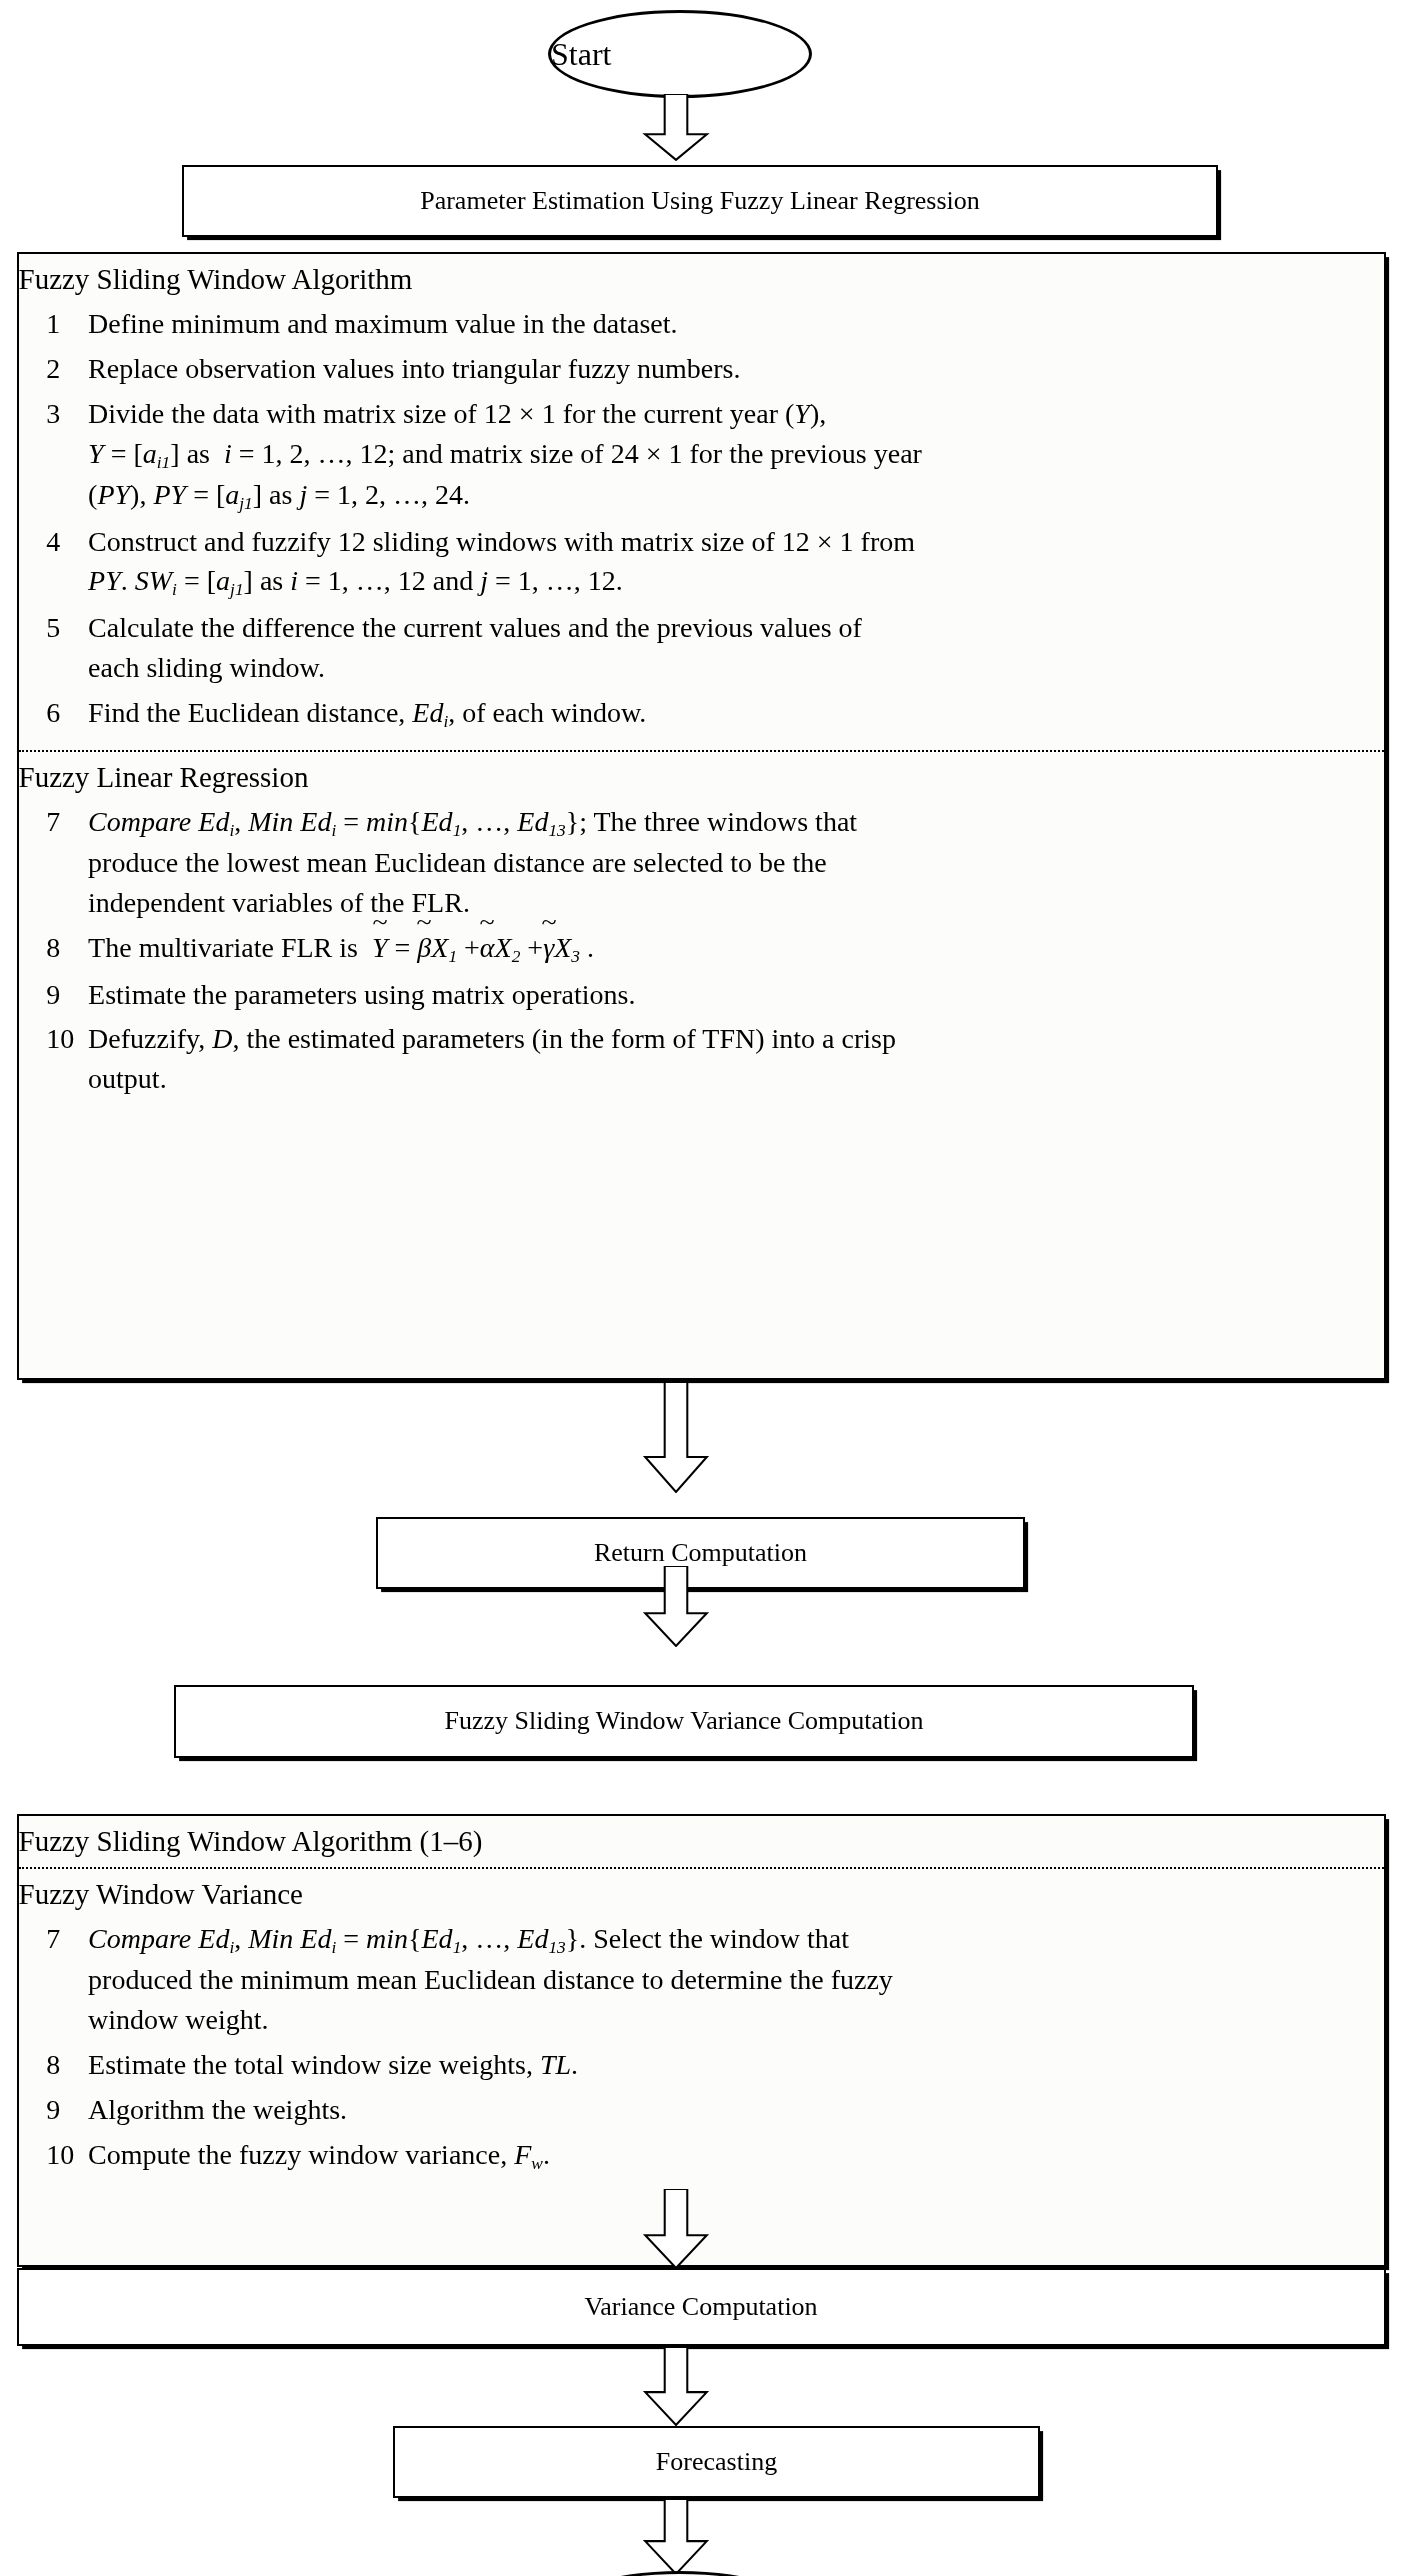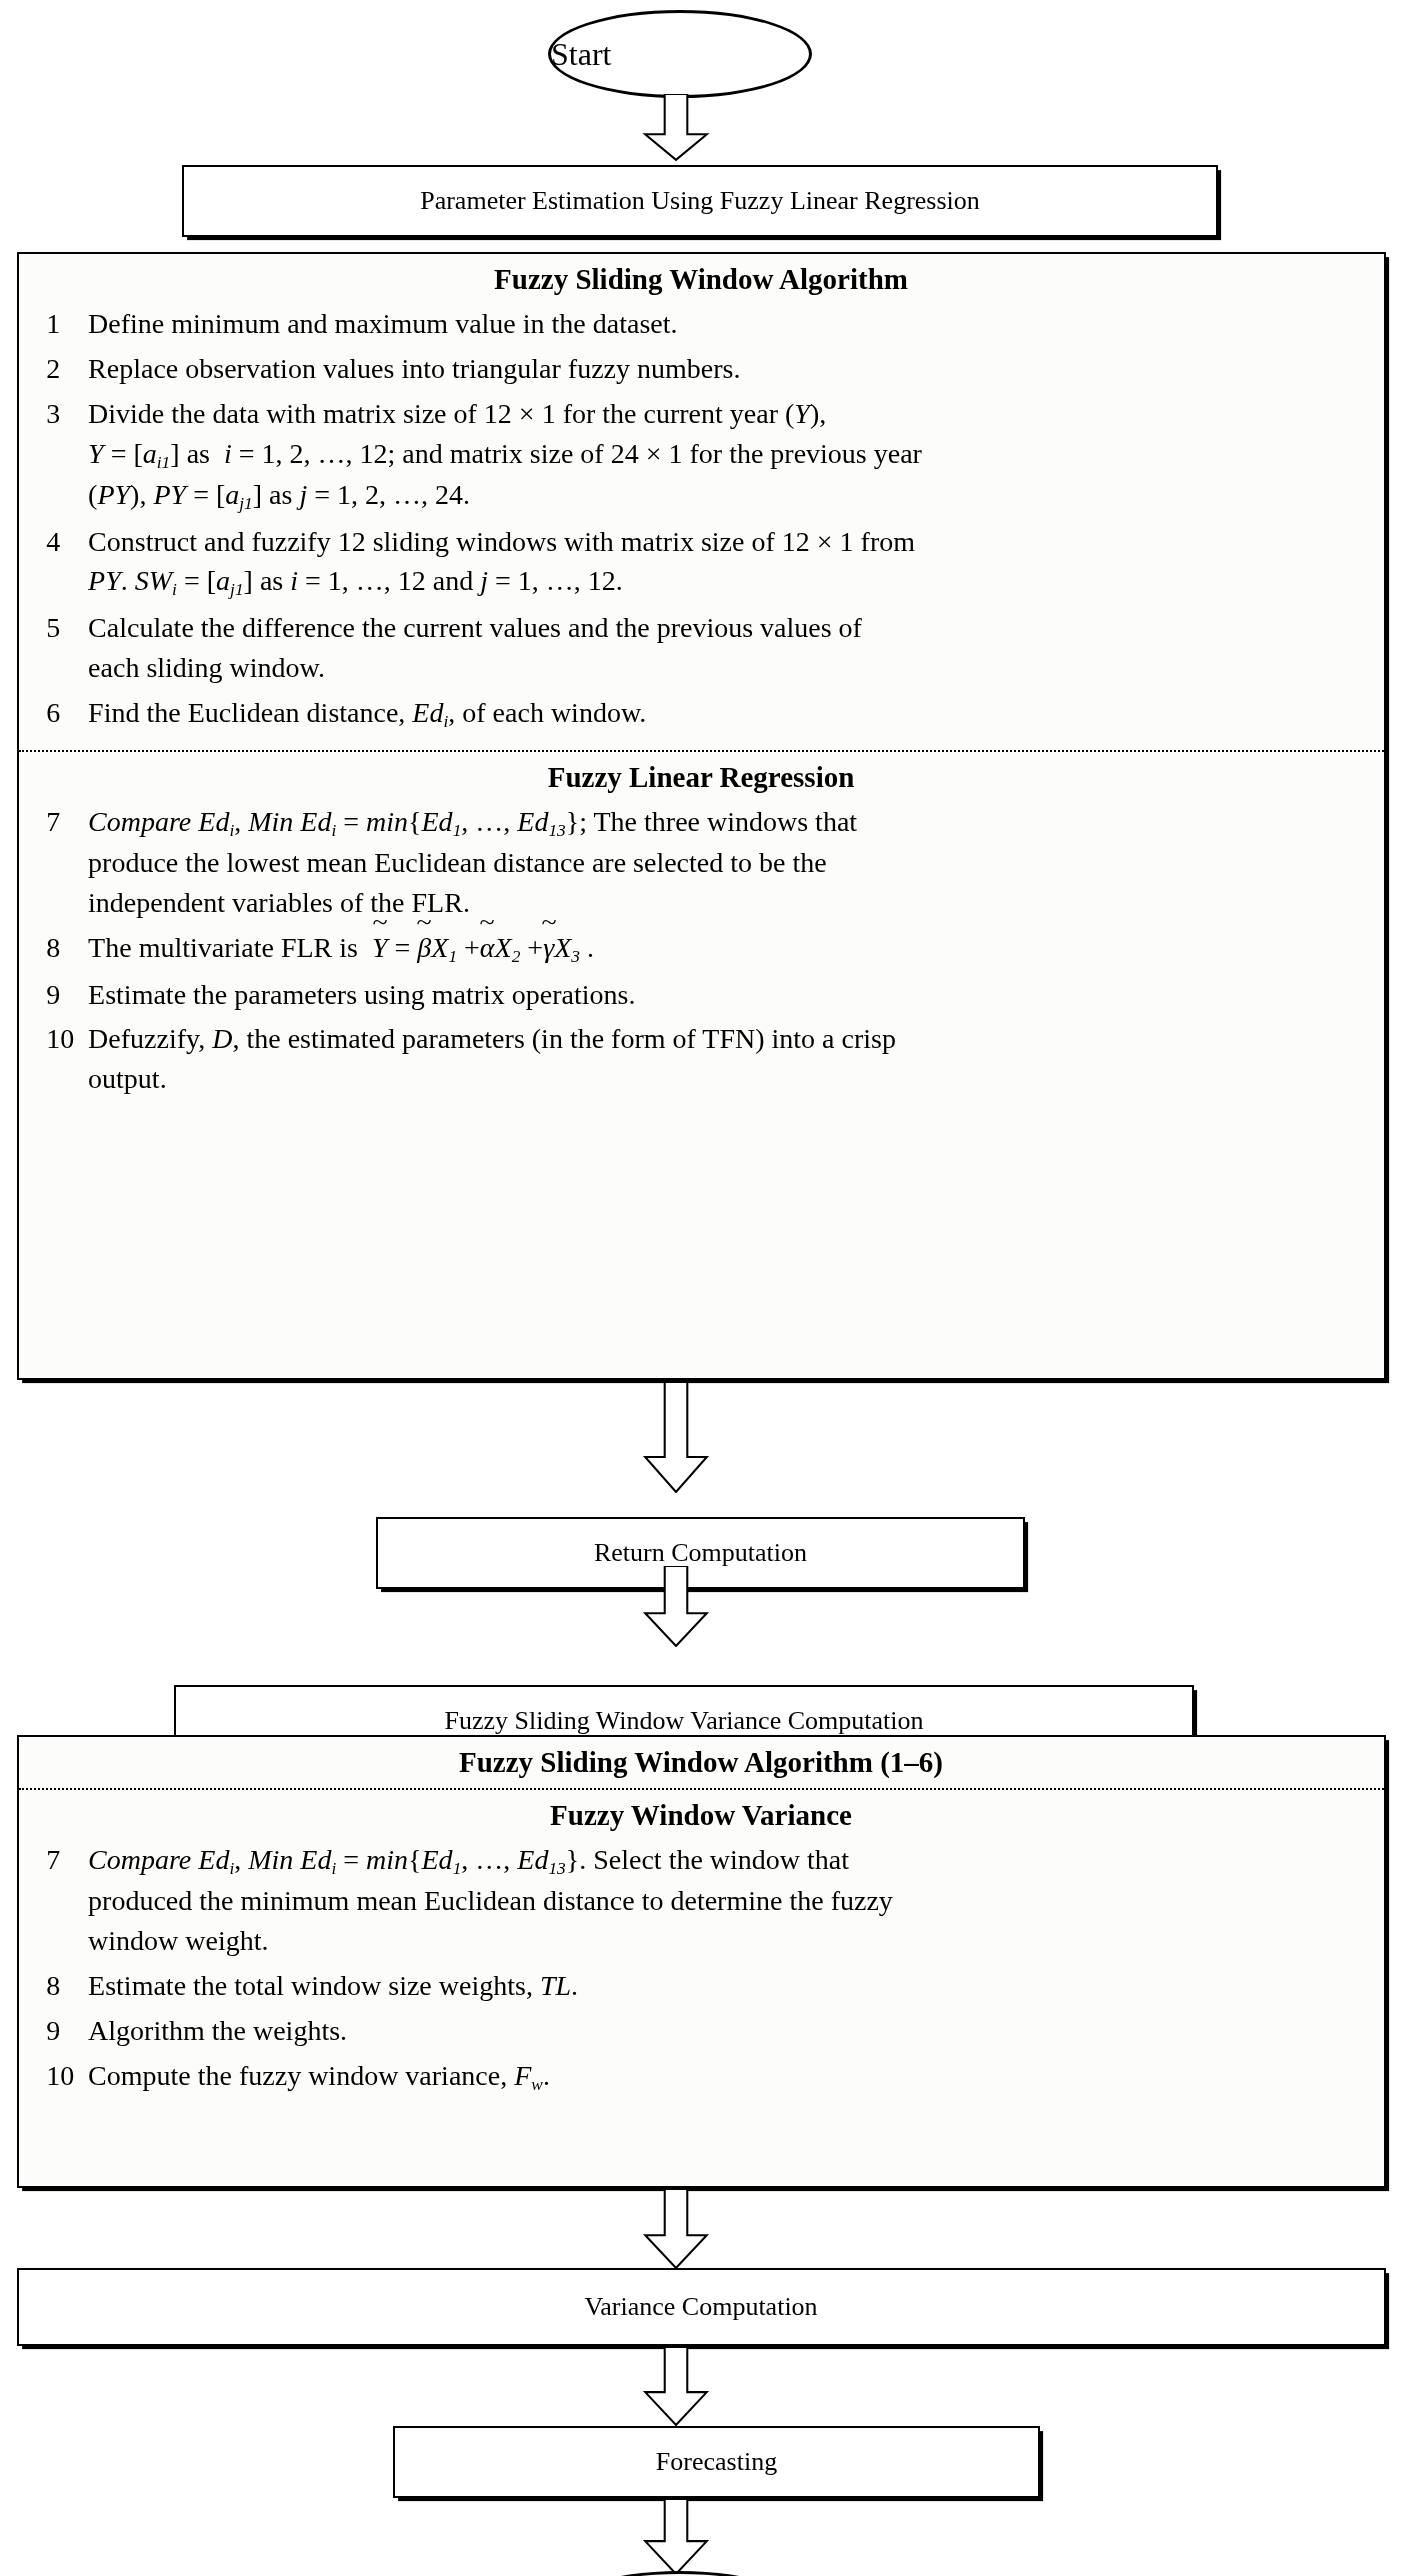--- a/index.html
+++ b/index.html
@@ -46,22 +46,22 @@
   
   .panel {
     position: absolute;
     border: 2.6px solid #000;
     background: #fcfcfa;
     box-shadow: 4.1px 4.1px 0 -1px #000;
     box-sizing: border-box;
     padding: 0;
   }
   .panel-title {
-    text-align: center;
-    font-weight: bold;
+    text-align: left;
+    font-weight: normal;
     font-size: 29px;
     line-height: 1.15;
     padding: 9.3px 0 5.2px 0;
   }
   .panel-divider {
     border-top: 2.1px dotted #000;
     margin: 3.1px 0 0 0;
     height: 0;
   }
   .steps {
@@ -209,21 +209,21 @@
 <div class="arrow" style="left:640px; top:1566px; width:72px; height:81px;">
   <svg width="72" height="81" viewBox="0 0 140 158">
     <polygon points="48,0 92,0 92,92 130,92 70,156 10,92 48,92" fill="#ffffff" stroke="#000000" stroke-width="4"></polygon>
   </svg>
 </div>
 
 <div class="box" style="left:174px; top:1685px; width:1020px; height:73px;">
   <span>Fuzzy Sliding Window Variance Computation</span>
 </div>
 
-<div class="panel" style="left:16.5px; top:1735px; width:1369px; height:453px;">
+<div class="panel" style="left:16.5px; top:1814px; width:1369px; height:453px;">
 
   <div class="panel-title">Fuzzy Sliding Window Algorithm (1–6)</div>
 
   <div class="panel-divider"></div>
 
   <div class="panel-title">Fuzzy Window Variance</div>
 
   <div class="steps">
 
     <div class="step">

